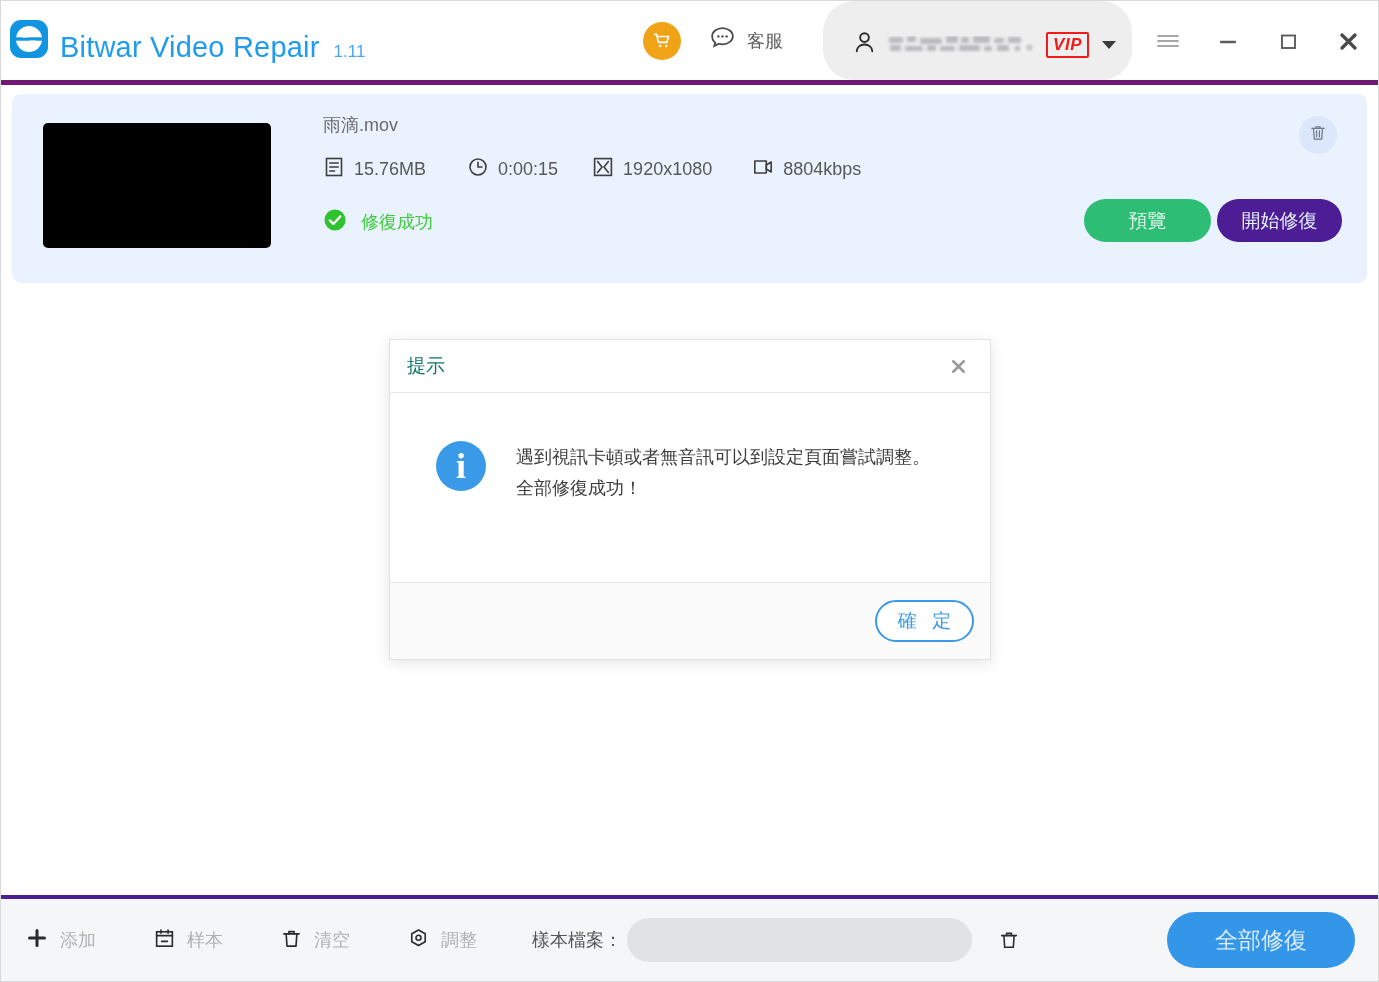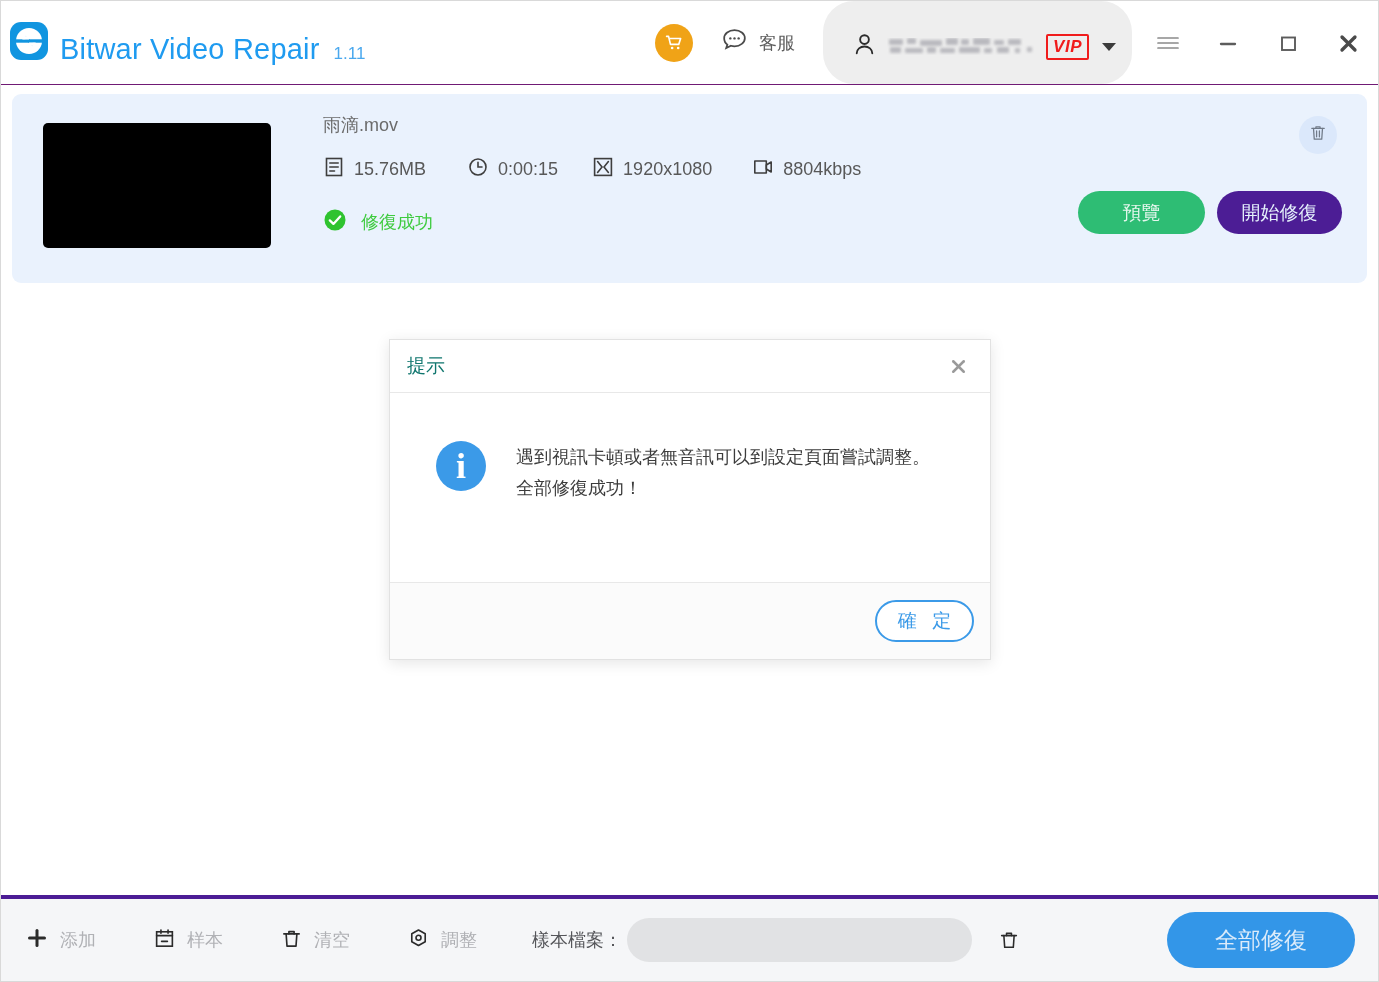--- a/index.html
+++ b/index.html
@@ -21,21 +21,21 @@
     display: flex;
     flex-direction: column;
   }
 
   
   .titlebar {
     position: relative;
     height: 84px;
     flex: 0 0 84px;
     background: #ffffff;
-    border-bottom: 1px solid #701a75;
+    border-bottom: 5px solid #701a75;
     display: flex;
     align-items: center;
   }
 
   .brand {
     display: flex;
     align-items: flex-end;
     gap: 11px;
     margin-left: 8px;
   }
@@ -75,21 +75,21 @@
     align-items: center;
     justify-content: center;
     margin-right: 26px;
   }
 
   .support {
     align-self: center;
     display: flex;
     align-items: center;
     gap: 9px;
-    margin-right: 28px;
+    margin-right: 40px;
   }
   .support-label {
     font-size: 18px;
     color: #5d5d5d;
   }
 
   .user-chip {
     background: #eeeeee;
     display: flex;
     align-items: center;
@@ -212,23 +212,23 @@
     width: 38px; height: 38px;
     border-radius: 50%;
     background: #dbe8fb;
     display: flex;
     align-items: center;
     justify-content: center;
   }
 
   .card-actions {
     position: absolute;
-    right: 25px; top: 97px;
-    display: flex;
-    gap: 12px;
+    right: 25px; top: 105px;
+    display: flex;
+    gap: 6px;
   }
   .btn-preview {
     width: 127px; height: 43px;
     border-radius: 22px;
     background: #2ebd74;
     color: #e6f7ee;
     font-size: 19px;
     border: none;
     display: flex;
     align-items: center;

